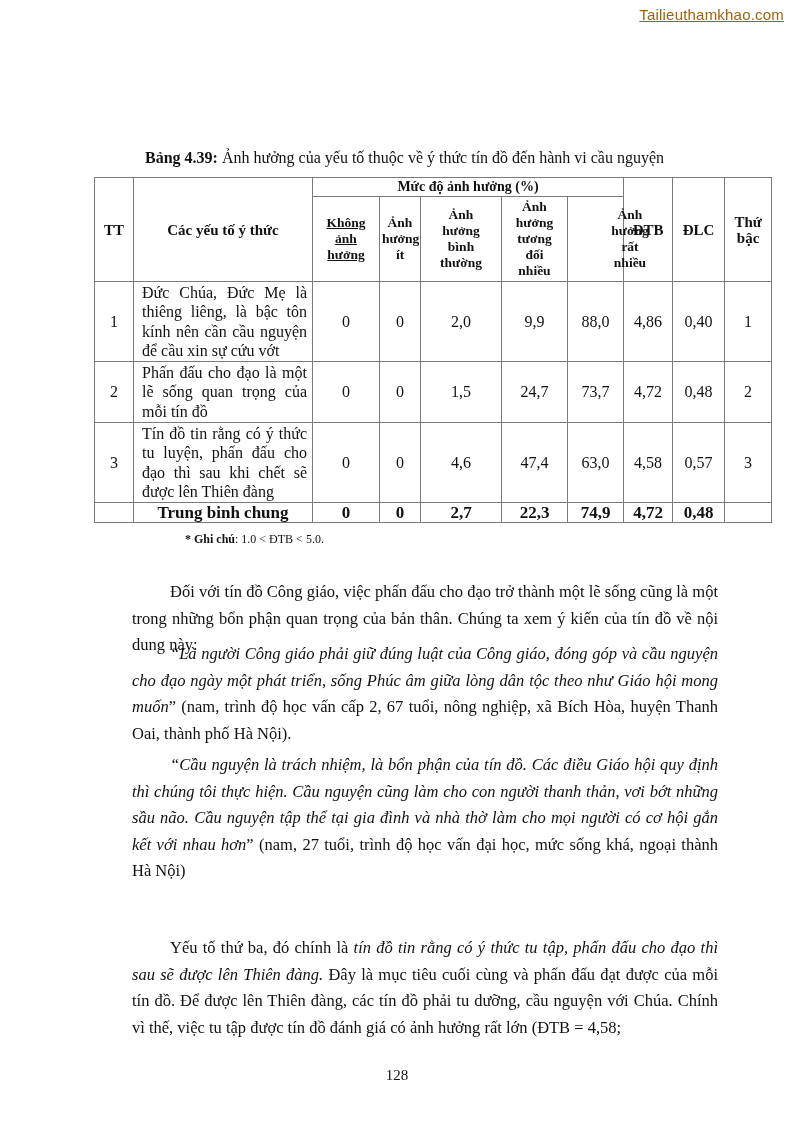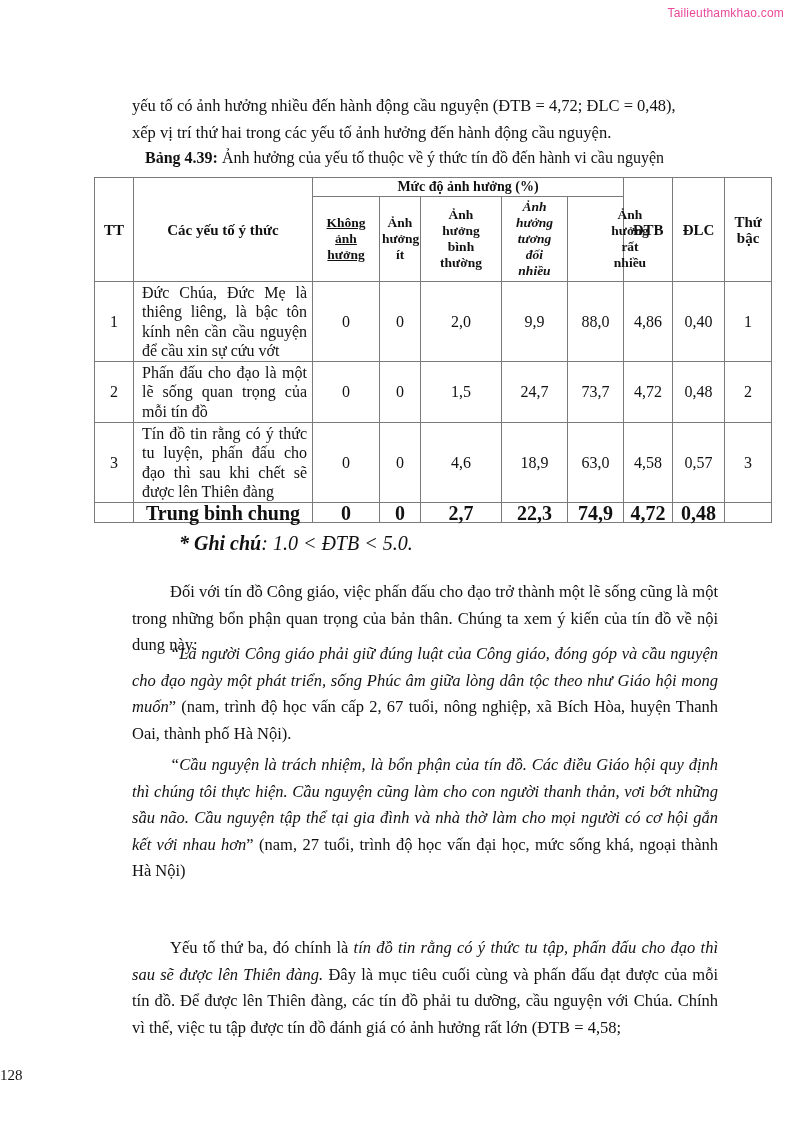--- a/index.html
+++ b/index.html
@@ -1,44 +1,43 @@
 <!DOCTYPE html>
 <html><head>
 <meta charset="utf-8">
 <style>
   html, body { margin: 0; padding: 0; background: #ffffff; }
   body { width: 794px; height: 1123px; position: relative; overflow: hidden;
          font-family: "Liberation Serif", "DejaVu Serif", serif; color: #111; }
   .watermark { position: absolute; top: 6px; right: 10px; font-family: "Liberation Sans", "DejaVu Sans", sans-serif;
-               font-size: 12px; color: #ec4899; letter-spacing: 0.2px; }
+               font-size: 15px; color: #a16207; letter-spacing: 0.2px; text-decoration: underline; }
   .para { position: absolute; left: 132px; width: 586px; font-size: 16.5px; line-height: 26.5px;
           text-align: justify; margin: 0; }
   .indent { text-indent: 38px; }
   .caption { position: absolute; left: 145px; top: 147px; font-size: 16px; line-height: 22px; white-space: nowrap; }
   .caption b { font-weight: bold; font-family: Liberation Serif, serif; }
   table.t { position: absolute; left: 94px; top: 177px; width: 677px; border-collapse: collapse;
             table-layout: fixed; font-size: 16px; }
   table.t td, table.t th { border: 1.2px solid #7a7a7a; padding: 0; text-align: center; vertical-align: middle; }
   table.t th { font-weight: bold; font-size: 13.5px; line-height: 16px; }
   table.t th.big { font-size: 15px; }
   table.t td.desc { text-align: justify; text-align-last: left; padding: 0 5px 0 8px; line-height: 19.5px; font-size: 16px; }
-  table.t tr.total td { font-weight: bold; font-size: 20px; line-height: 18px; }
-  .note { position: absolute; left: 179px; top: 532px; font-size: 20px; font-style: italic; }
+  table.t tr.total td { font-weight: bold; font-size: 17px; line-height: 18px; }
+  .note { position: absolute; left: 185px; top: 532px; font-size: 12px; }
   .note b { font-weight: bold; }
-  .page-num { position: absolute; left: 0; width: 100%; top: 1067px; font-size: 15px; }
+  .page-num { position: absolute; left: 0; width: 100%; top: 1067px; text-align: center; font-size: 15px; }
   i { font-style: italic; }
 </style>
 </head>
 <body>
 
 <div class="watermark">Tailieuthamkhao.com</div>
 
 <p class="para" style="top:93px;">
-  <span>yếu tố có ảnh hưởng nhiều đến hành động cầu nguyện (ĐTB = 4,72; ĐLC = 0,48),</span><br>
-  <span>xếp vị trí thứ hai trong các yếu tố ảnh hưởng đến hành động cầu nguyện.</span>
+  <br>
 </p>
 
 <div class="caption">
   <b>Bảng 4.39:</b><span> Ảnh hưởng của yếu tố thuộc về ý thức tín đồ đến hành vi cầu nguyện</span>
 </div>
 
 <table class="t">
   <colgroup>
     <col style="width:39px">
       <col style="width:179px">
@@ -57,21 +56,21 @@
       <th class="big" rowspan="2">Các yếu tố ý thức</th>
       <th colspan="5" style="font-size:14px;">Mức độ ảnh hưởng (%)</th>
       <th class="big" rowspan="2">ĐTB</th>
       <th class="big" rowspan="2">ĐLC</th>
       <th class="big" rowspan="2"><span style="display:inline-block;width:30px;">Thứ bậc</span></th>
     </tr>
     <tr style="height:85px;">
       <th><span style="display:inline-block;width:50px;text-decoration:underline;">Không ảnh hưởng</span></th>
       <th><span style="display:inline-block;width:36px;">Ảnh hưởng ít</span></th>
       <th><span style="display:inline-block;width:48px;">Ảnh hưởng bình thường</span></th>
-      <th><span style="display:inline-block;width:44px;font-style:italic;">Ảnh hưởng tương đối nhiều</span></th>
+      <th><span style="display:inline-block;width:44px;">Ảnh hưởng tương đối nhiều</span></th>
       <th><span style="display:inline-block;width:44px;margin-left:40px;">Ảnh hưởng rất nhiều</span></th>
     </tr>
   </thead>
   <tbody>
     <tr style="height:80px;">
       <td>1</td>
       <td class="desc">Đức Chúa, Đức Mẹ là thiêng liêng, là bậc tôn kính nên cần cầu nguyện để cầu xin sự cứu vớt</td>
       <td>0</td>
       <td>0</td>
       <td>2,0</td>
@@ -92,21 +91,21 @@
       <td>4,72</td>
       <td>0,48</td>
       <td>2</td>
     </tr>
     <tr style="height:80px;">
       <td>3</td>
       <td class="desc">Tín đồ tin rằng có ý thức tu luyện, phấn đấu cho đạo thì sau khi chết sẽ được lên Thiên đàng</td>
       <td>0</td>
       <td>0</td>
       <td>4,6</td>
-      <td>18,9</td>
+      <td>47,4</td>
       <td>63,0</td>
       <td>4,58</td>
       <td>0,57</td>
       <td>3</td>
     </tr>
     <tr class="total" style="height:20px;">
       <td></td>
       <td>Trung binh chung</td>
       <td>0</td>
       <td>0</td>

